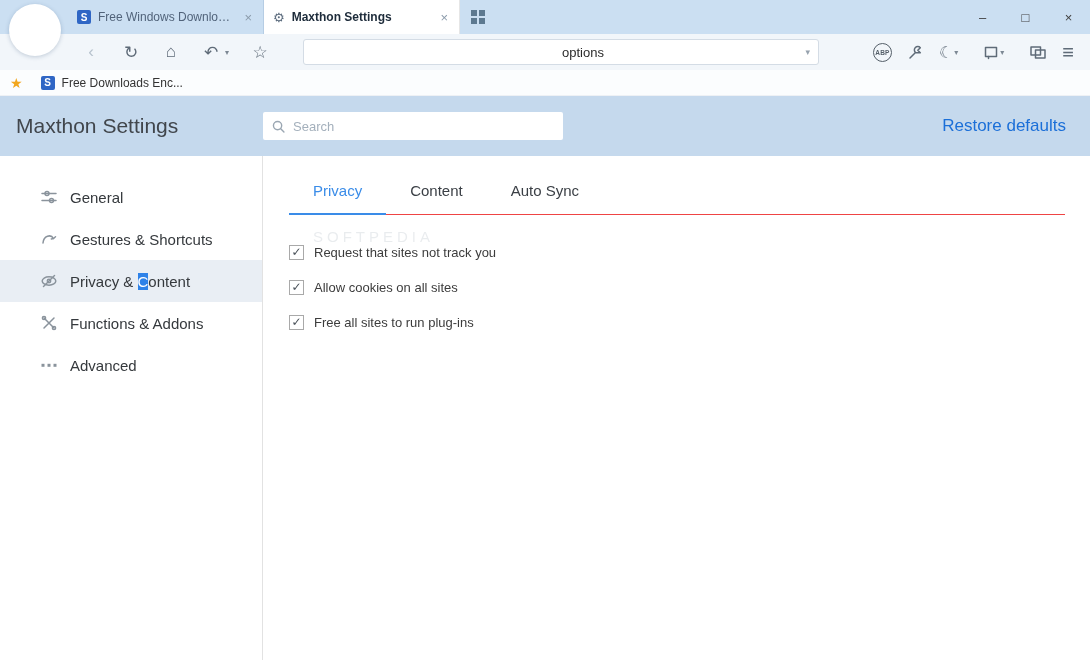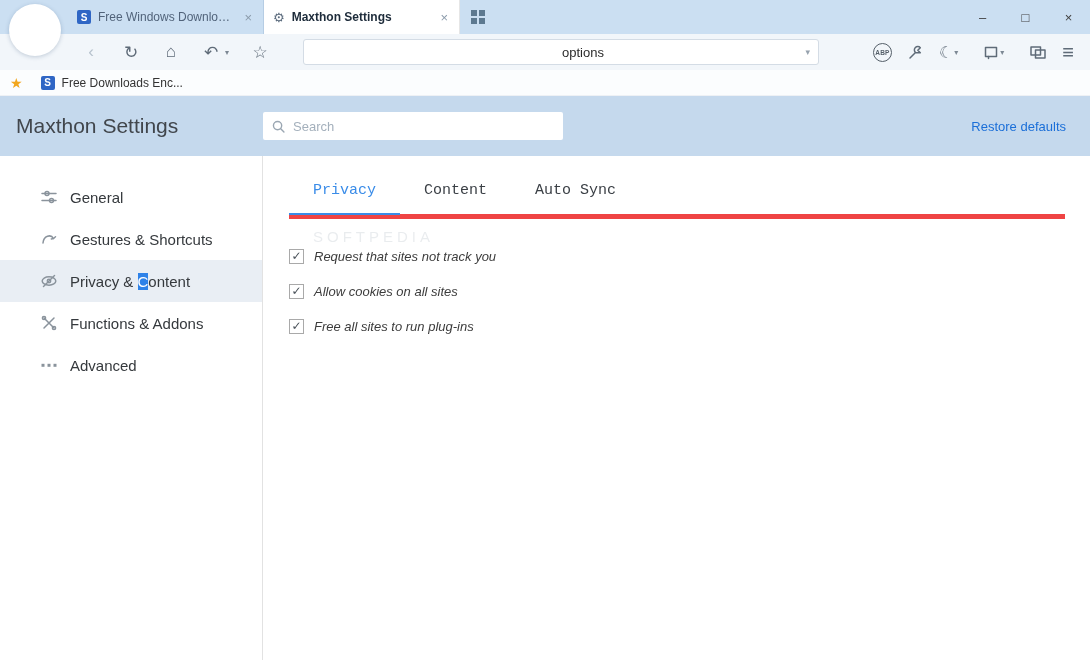--- a/index.html
+++ b/index.html
@@ -52,42 +52,42 @@
 
   
   .settings-header { height:60px; background:#c5d9ed; display:flex; align-items:center; padding:0 24px 0 16px; flex:0 0 auto; }
   .page-title { font-size:21px; color:#41464c; width:247px; }
   .searchbox { width:300px; height:28px; background:#fff; border-radius:2px; display:flex; align-items:center;
                padding:0 8px; gap:7px; }
   .searchbox input { border:none; outline:none; flex:1; font-size:13px; color:#1d4ed8;
                      font-family:"Liberation Sans","DejaVu Sans",sans-serif; }
   .searchbox input::placeholder { color:#a4b0bc; }
   .search-svg { stroke:#9aa6b2; fill:none; stroke-width:1.5; stroke-linecap:round; }
-  .restore-link { margin-left:auto; font-size:13px; color:#1b6fd8; cursor:pointer; }
+  .restore-link { margin-left:auto; font-size:17px; color:#1b6fd8; cursor:pointer; }
 
   
   .main { flex:1; display:flex; background:#fff; min-height:0; }
   .sidebar { width:263px; border-right:1px solid #e2e2e2; padding-top:20px; flex:0 0 auto; }
   .side-item { height:42px; display:flex; align-items:center; gap:12px; padding-left:40px; font-size:15px; color:#35393d; cursor:pointer; }
   .side-item.selected { background:#e9eef4; }
   .side-ico { width:18px; height:18px; flex:0 0 auto; }
   .side-stroke { stroke:#8a939c; fill:none; stroke-width:1.5; stroke-linecap:round; stroke-linejoin:round; }
   .hl { background:#2e82e8; color:#fff; }
 
   .content { flex:1; position:relative; padding:0 25px 0 26px; }
-  .content-tabs { display:flex; margin-top:12px; border-bottom:5px solid #ef4444;font-family:Liberation Mono, monospace; }
+  .content-tabs { display:flex; margin-top:12px; border-bottom:1px solid #ef4444; }
   .ctab { padding:14px 24px; font-size:15px; color:#3a3f45; cursor:pointer; }
   .ctab.active { color:#3a8ce8; border-bottom:2px solid #3a8ce8; margin-bottom:-1px; }
   .watermark { position:absolute; left:50px; top:72px; font-size:15px; letter-spacing:4px; color:#8a98a6;
                opacity:.18; pointer-events:none; text-transform:uppercase; }
   .options { margin-top:26px; display:flex; flex-direction:column; gap:13px; }
   .opt-row { height:22px; display:flex; align-items:center; gap:10px; }
   .checkbox { width:15px; height:15px; background:#fff; border:1px solid #a9a9a9; display:flex;
               align-items:center; justify-content:center; font-size:12px; color:#474f57; line-height:1; cursor:pointer; }
-  .opt-label { font-size:13px; color:#3c3c3c;font-style:italic; }
+  .opt-label { font-size:13px; color:#3c3c3c; }
 </style>
 </head>
 <body>
 
 <div class="window">
 
   <div class="tabbar">
     <div class="avatar"></div>
 
     <div class="tab">

